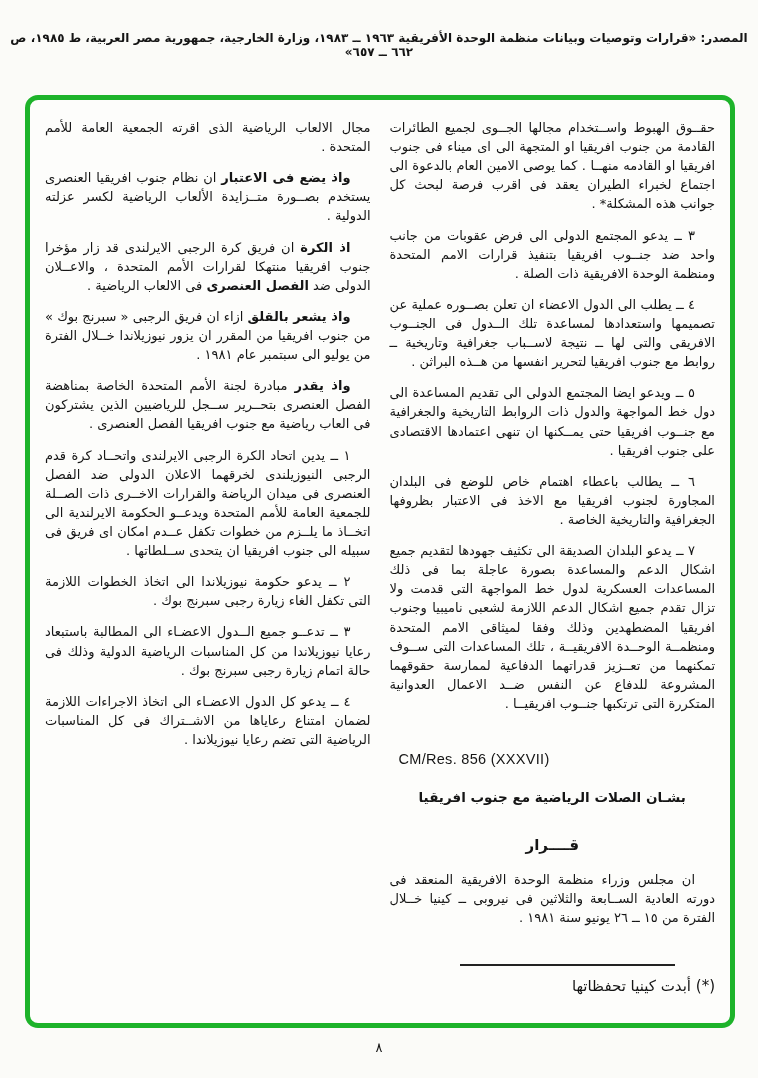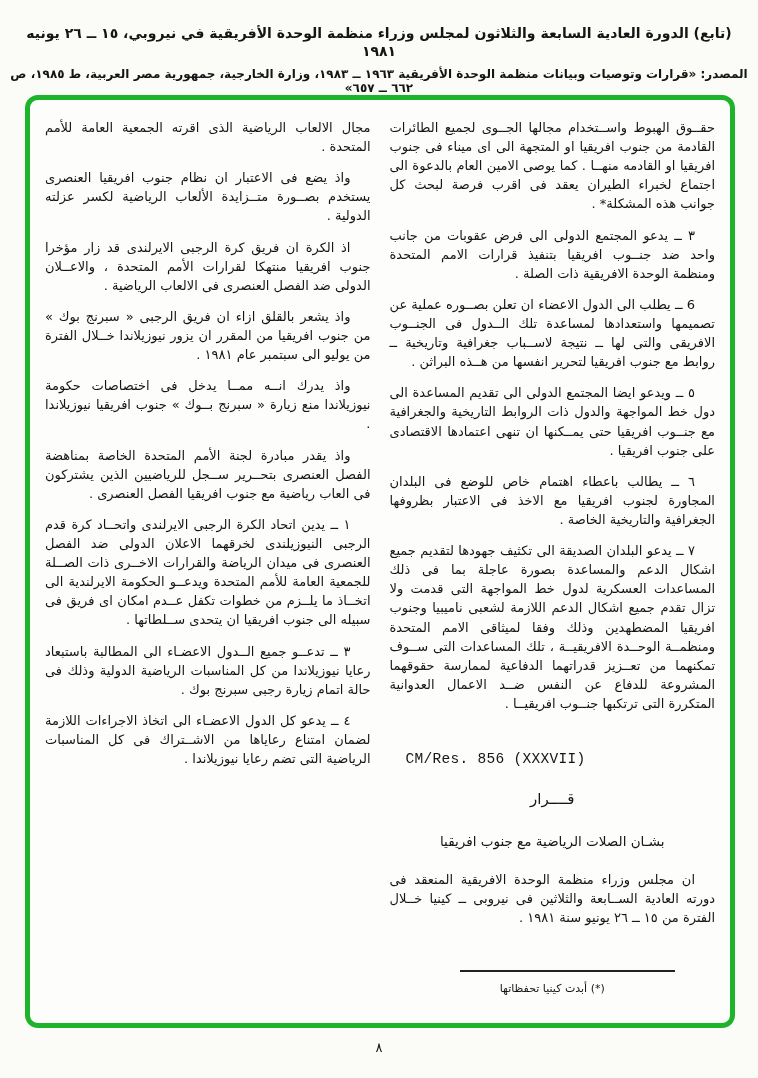--- a/index.html
+++ b/index.html
@@ -13,60 +13,59 @@
   .h1{font-size:14px;line-height:1.3;}
   .h2{font-size:12px;margin-top:7px;}
   .frame{
     position:absolute;top:95px;left:25px;width:710px;height:933px;
     box-sizing:border-box;border:5px solid #1db32a;border-radius:13px;
     padding:18px 15px 26px;display:flex;gap:19px;overflow:hidden;background:#fdfdfb;
   }
   .col{flex:1 1 0;display:flex;flex-direction:column;min-width:0;}
   .block{margin:0 0 12px;text-align:justify;font-size:13px;line-height:1.47;text-indent:20px;}
   .noindent{text-indent:0;}
-  .latin{direction:ltr;text-align:left;font-family:Liberation Mono, monospace;font-size:14.5px;text-indent:0;margin:24px 16px 10px;letter-spacing:.3px;}
+  .latin{direction:ltr;text-align:left;font-family:Liberation Sans, sans-serif;font-size:14.5px;text-indent:0;margin:24px 9px 10px;letter-spacing:.3px;}
   .heading{text-align:center;text-indent:0;font-size:15px;margin:8px 0 14px;}
   .subject{font-size:13.5px;margin-bottom:18px;}
-  .b{font-weight:normal;}
-  .footnote{margin-top:auto;margin-bottom:0;font-size:11px;text-align:center;text-indent:0;}
+  .b{font-weight:bold;}
+  .footnote{margin-top:auto;margin-bottom:0;font-size:15px;text-indent:0;}
   .footnote::before{
     content:"";display:block;height:2px;box-sizing:border-box;
     border-top:1.5px solid #222;border-bottom:1.5px solid #222;
     width:66%;margin:0 40px 9px auto;
   }
   .page-footer{position:absolute;top:1040px;left:0;right:0;text-align:center;font-size:13px;}
 </style>
 </head>
 <body>
 
 <div class="page-header">
-  <div class="h1">(تابع) الدورة العادية السابعة والثلاثون لمجلس وزراء منظمة الوحدة الأفريقية في نيروبي، ١٥ ــ ٢٦ يونيه ١٩٨١</div>
   <div class="h2">المصدر: «قرارات وتوصيات وبيانات منظمة الوحدة الأفريقية ١٩٦٣ ــ ١٩٨٣، وزارة الخارجية، جمهورية مصر العربية، ط ١٩٨٥، ص ٦٦٢ ــ ٦٥٧»</div>
 </div>
 
 <div class="frame" style="border-color: rgb(29, 179, 42);">
   <div class="col">
       <div class="block para noindent"><span>حقــوق الهبوط واســتخدام مجالها الجــوى لجميع الطائرات القادمة من جنوب افريقيا او المتجهة الى اى ميناء فى جنوب افريقيا او القادمه منهــا . كما يوصى الامين العام بالدعوة الى اجتماع لخبراء الطيران يعقد فى اقرب فرصة لبحث كل جوانب هذه المشكلة* .</span></div>
       <div class="block para"><span>٣ ــ يدعو المجتمع الدولى الى فرض عقوبات من جانب واحد ضد جنــوب افريقيا بتنفيذ قرارات الامم المتحدة ومنظمة الوحدة الافريقية ذات الصلة .</span></div>
-      <div class="block para"><span>6 ــ يطلب الى الدول الاعضاء ان تعلن بصــوره عملية عن تصميمها واستعدادها لمساعدة تلك الــدول فى الجنــوب الافريقى والتى لها ــ نتيجة لاســباب جغرافية وتاريخية ــ روابط مع جنوب افريقيا لتحرير انفسها من هــذه البراثن .</span></div>
+      <div class="block para"><span>٤ ــ يطلب الى الدول الاعضاء ان تعلن بصــوره عملية عن تصميمها واستعدادها لمساعدة تلك الــدول فى الجنــوب الافريقى والتى لها ــ نتيجة لاســباب جغرافية وتاريخية ــ روابط مع جنوب افريقيا لتحرير انفسها من هــذه البراثن .</span></div>
       <div class="block para"><span>٥ ــ ويدعو ايضا المجتمع الدولى الى تقديم المساعدة الى دول خط المواجهة والدول ذات الروابط التاريخية والجغرافية مع جنــوب افريقيا حتى يمــكنها ان تنهى اعتمادها الاقتصادى على جنوب افريقيا .</span></div>
       <div class="block para"><span>٦ ــ يطالب باعطاء اهتمام خاص للوضع فى البلدان المجاورة لجنوب افريقيا مع الاخذ فى الاعتبار بظروفها الجغرافية والتاريخية الخاصة .</span></div>
       <div class="block para"><span>٧ ــ يدعو البلدان الصديقة الى تكثيف جهودها لتقديم جميع اشكال الدعم والمساعدة بصورة عاجلة بما فى ذلك المساعدات العسكرية لدول خط المواجهة التى قدمت ولا تزال تقدم جميع اشكال الدعم اللازمة لشعبى ناميبيا وجنوب افريقيا المضطهدين وذلك وفقا لميثاقى الامم المتحدة ومنظمــة الوحــدة الافريقيــة ، تلك المساعدات التى ســوف تمكنهما من تعــزيز قدراتهما الدفاعية لممارسة حقوقهما المشروعة للدفاع عن النفس ضــد الاعمال العدوانية المتكررة التى ترتكبها جنــوب افريقيــا .</span></div>
       <div class="block latin"><span>CM/Res. 856 (XXXVII)</span></div>
+      <div class="block heading subject"><span class="b">بشـان الصلات الرياضية مع جنوب افريقيا</span></div>
       <div class="block heading"><span class="b">قــــرار</span></div>
-      <div class="block heading subject"><span class="b">بشـان الصلات الرياضية مع جنوب افريقيا</span></div>
       <div class="block para"><span>ان مجلس وزراء منظمة الوحدة الافريقية المنعقد فى دورته العادية الســابعة والثلاثين فى نيروبى ــ كينيا خــلال الفترة من ١٥ ــ ٢٦ يونيو سنة ١٩٨١ .</span></div>
       <div class="block footnote"><span>(*) أبدت كينيا تحفظاتها</span></div>
     </div>
   <div class="col">
       <div class="block para noindent"><span>مجال الالعاب الرياضية الذى اقرته الجمعية العامة للأمم المتحدة .</span></div>
       <div class="block para"><span class="b">واذ يضع فى الاعتبار</span><span> ان نظام جنوب افريقيا العنصرى يستخدم بصــورة متــزايدة الألعاب الرياضية لكسر عزلته الدولية .</span></div>
       <div class="block para"><span class="b">اذ الكرة</span><span> ان فريق كرة الرجبى الايرلندى قد زار مؤخرا جنوب افريقيا منتهكا لقرارات الأمم المتحدة ، والاعــلان الدولى ضد </span><span class="b">الفصل العنصرى</span><span> فى الالعاب الرياضية .</span></div>
       <div class="block para"><span class="b">واذ يشعر بالقلق</span><span> ازاء ان فريق الرجبى « سبرنج بوك » من جنوب افريقيا من المقرر ان يزور نيوزيلاندا خــلال الفترة من يوليو الى سبتمبر عام ١٩٨١ .</span></div>
-      <div class="block para"><span>واذ يدرك انــه ممــا يدخل فى اختصاصات حكومة نيوزيلاندا منع زيارة « سبرنج بــوك » جنوب افريقيا نيوزيلاندا .</span></div>
       <div class="block para"><span class="b">واذ يقدر</span><span> مبادرة لجنة الأمم المتحدة الخاصة بمناهضة الفصل العنصرى بتحــرير ســجل للرياضيين الذين يشتركون فى العاب رياضية مع جنوب افريقيا الفصل العنصرى .</span></div>
       <div class="block para"><span>١ ــ يدين اتحاد الكرة الرجبى الايرلندى واتحــاد كرة قدم الرجبى النيوزيلندى لخرقهما الاعلان الدولى ضد الفصل العنصرى فى ميدان الرياضة والقرارات الاخــرى ذات الصــلة للجمعية العامة للأمم المتحدة ويدعــو الحكومة الايرلندية الى اتخــاذ ما يلــزم من خطوات تكفل عــدم امكان اى فريق فى سبيله الى جنوب افريقيا ان يتحدى ســلطاتها .</span></div>
+      <div class="block para"><span>٢ ــ يدعو حكومة نيوزيلاندا الى اتخاذ الخطوات اللازمة التى تكفل الغاء زيارة رجبى سبرنج بوك .</span></div>
       <div class="block para"><span>٣ ــ تدعــو جميع الــدول الاعضـاء الى المطالبة باستبعاد رعايا نيوزيلاندا من كل المناسبات الرياضية الدولية وذلك فى حالة اتمام زيارة رجبى سبرنج بوك .</span></div>
       <div class="block para"><span>٤ ــ يدعو كل الدول الاعضـاء الى اتخاذ الاجراءات اللازمة لضمان امتناع رعاياها من الاشــتراك فى كل المناسبات الرياضية التى تضم رعايا نيوزيلاندا .</span></div>
     </div>
 </div>
 
 <div class="page-footer">٨</div>
 
 </body></html>

